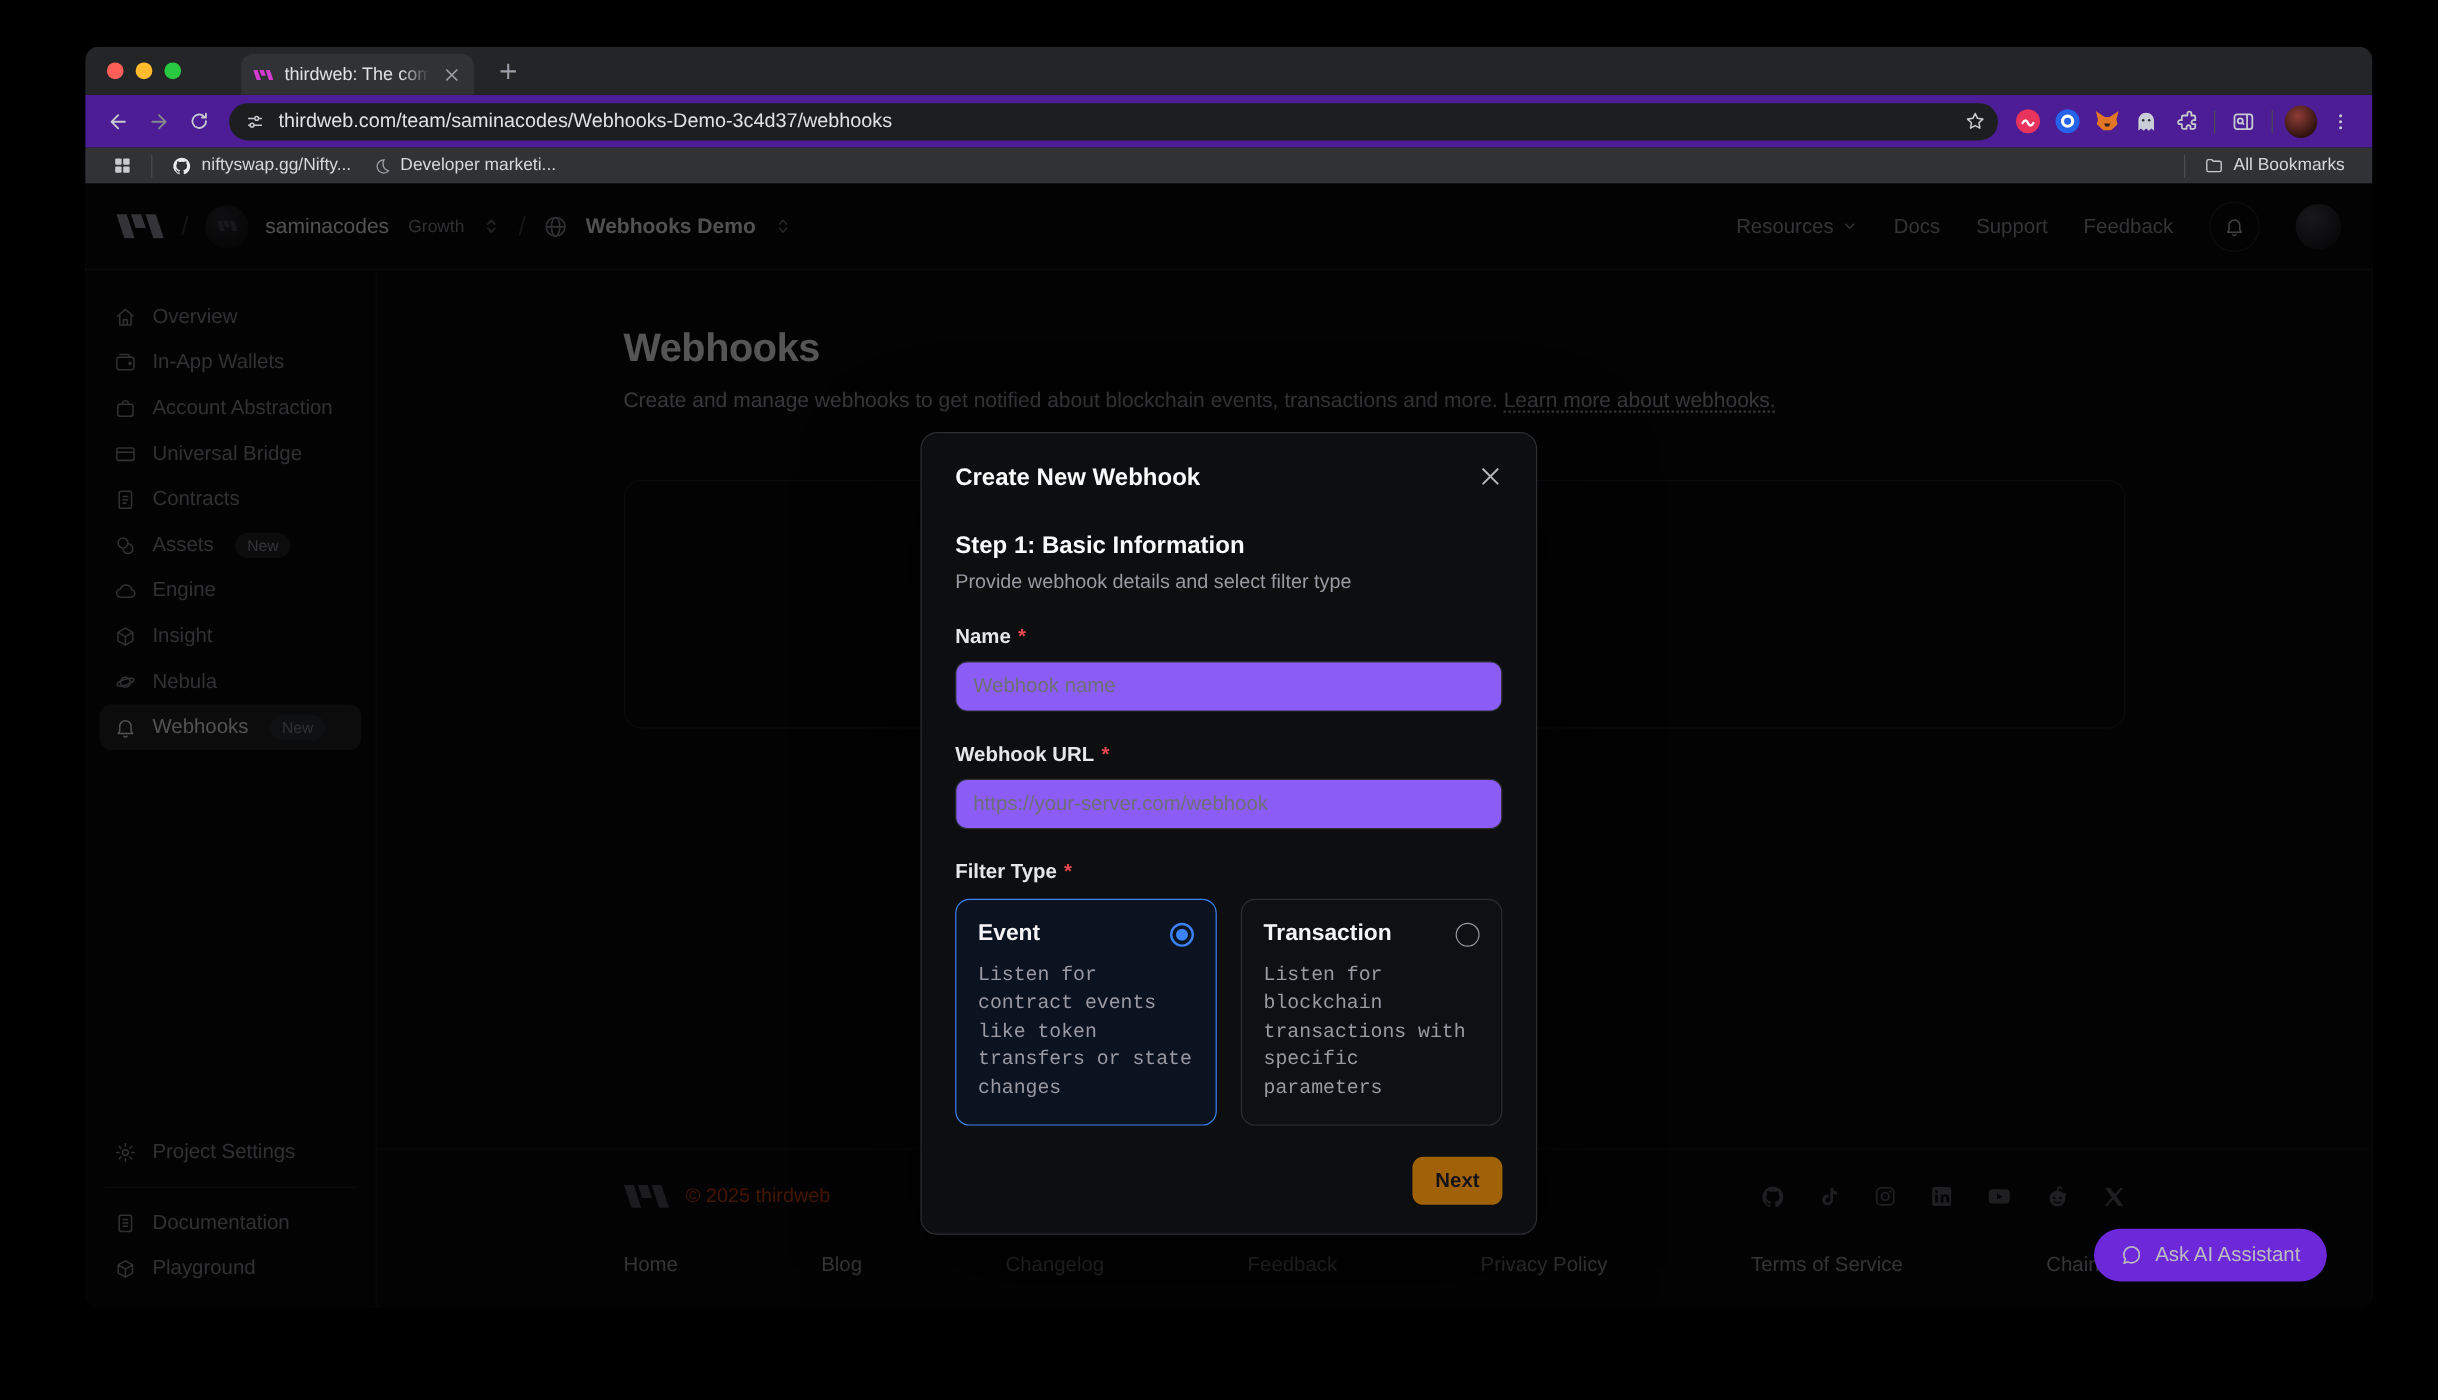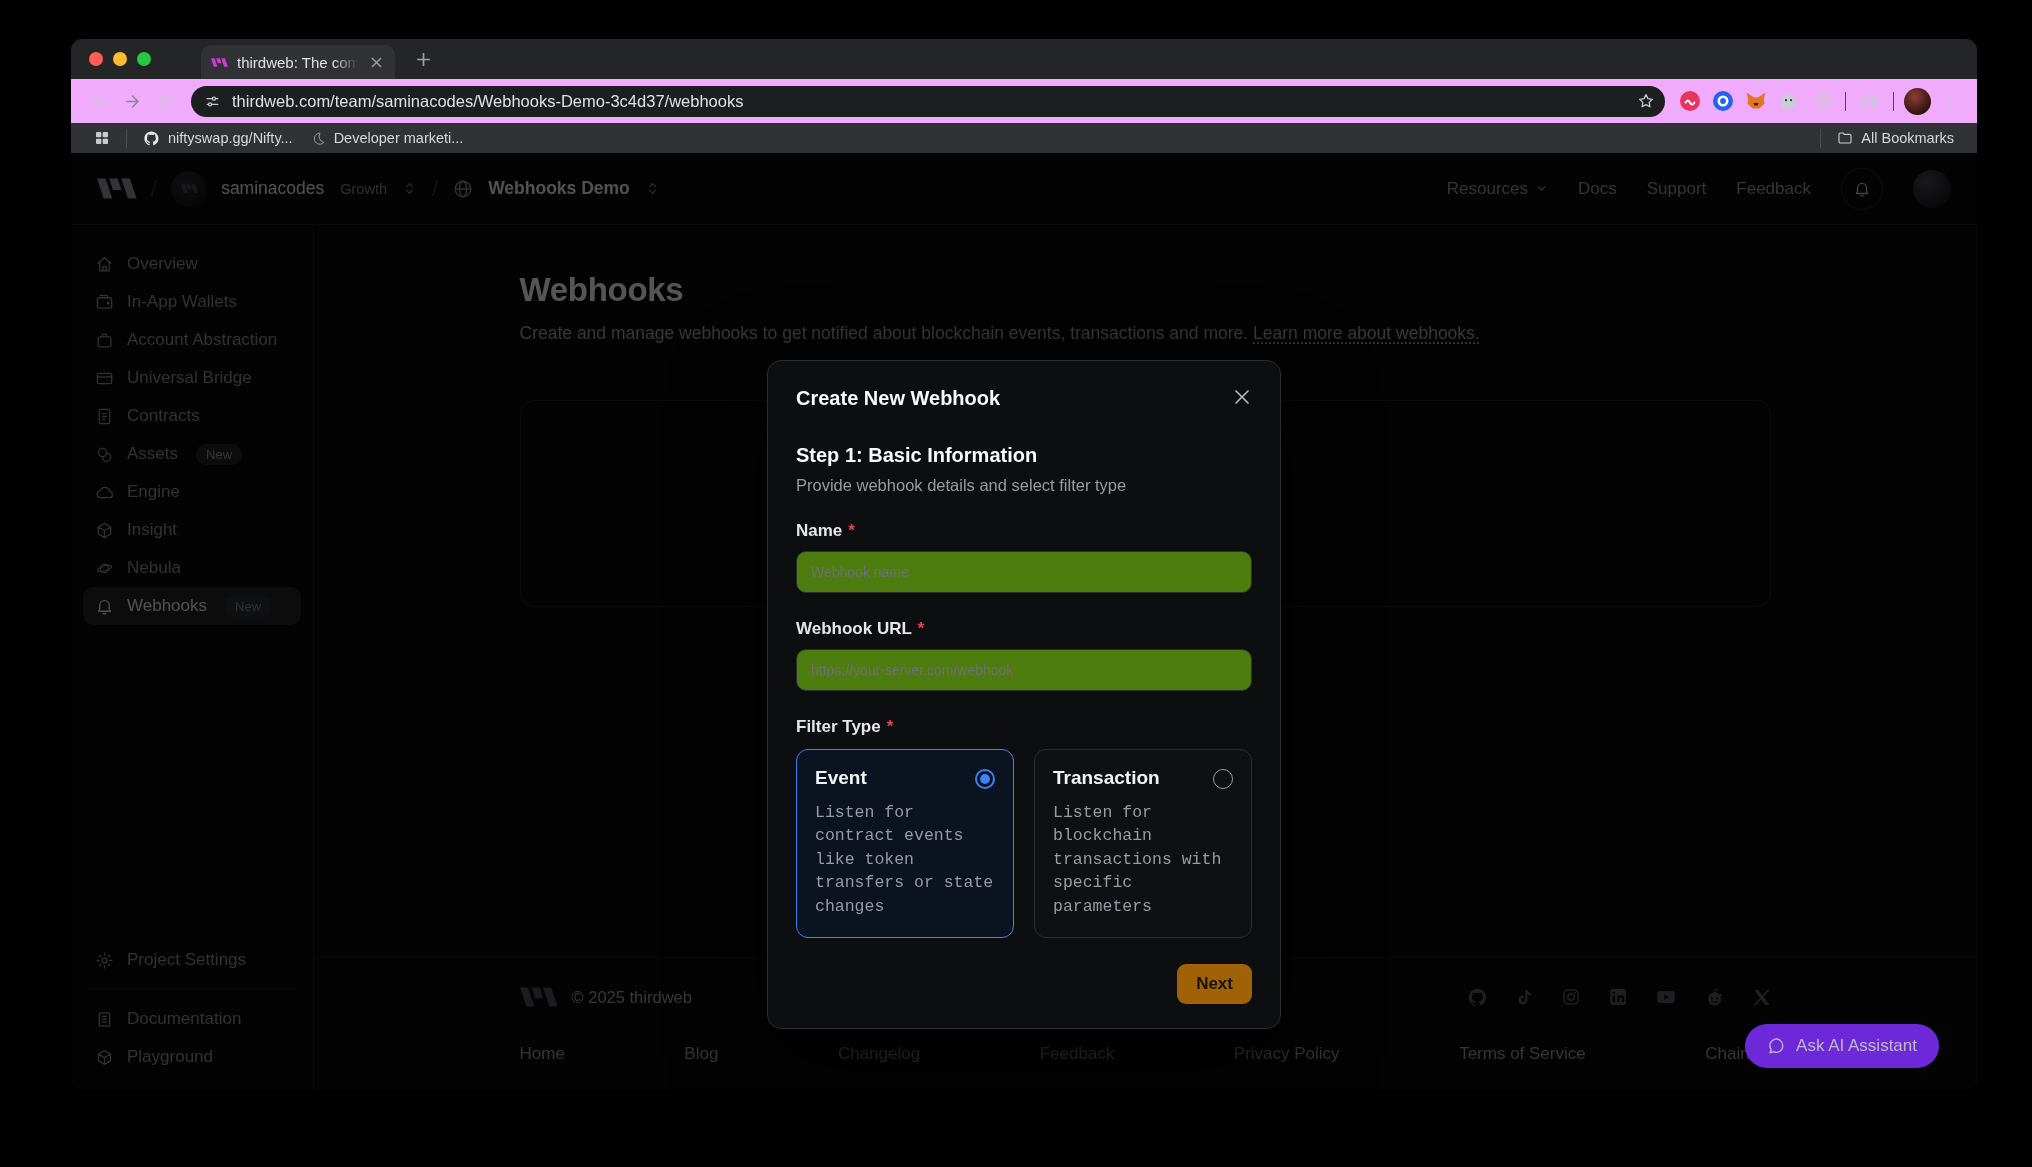--- a/index.html
+++ b/index.html
@@ -18,21 +18,21 @@
   .light { width:14px; height:14px; border-radius:50%; }
   .tab { position:absolute; left:130px; bottom:0; width:194px; height:34px;
          background:#313236; border-radius:10px 10px 0 0; display:flex; align-items:center;
          padding:0 10px; gap:9px; }
   .tab-title { color:#dfe1e5; font-size:15px; white-space:nowrap; overflow:hidden; flex:1;
                -webkit-mask-image:linear-gradient(90deg,#000 80%,transparent); mask-image:linear-gradient(90deg,#000 80%,transparent); }
   .tab-x { display:flex; align-items:center; justify-content:center; width:18px; height:18px; border-radius:4px; }
   .newtab { position:absolute; left:338px; bottom:6px; width:28px; height:28px; border-radius:50%;
             display:flex; align-items:center; justify-content:center; }
 
-  .toolbar { height:44px; background:#f0abfc; display:flex; align-items:center; padding:0 10px; }
+  .toolbar { height:44px; background:#4c1d95; display:flex; align-items:center; padding:0 10px; }
   .tbtn { width:34px; height:34px; border-radius:50%; display:flex; align-items:center; justify-content:center; }
   .omnibox { flex:1; height:31px; background:#1d1e20; border-radius:16px; display:flex;
              align-items:center; gap:11px; padding:0 10px 0 13px; margin:0 8px; }
   .url { flex:1; color:#dfe1e5; font-size:16.5px; white-space:nowrap; overflow:hidden; }
   .extrow { display:flex; align-items:center; }
   .ext { width:33px; height:33px; display:flex; align-items:center; justify-content:center; }
   .sepv { width:1px; height:19px; background:#4a4d52; margin:0 7px; }
   .bavatar { width:27px; height:27px; border-radius:50%;
              background:radial-gradient(circle at 40% 32%, #8e3d37, #2c100d 75%); }
 
@@ -75,43 +75,43 @@
   .main { flex:1; display:flex; flex-direction:column; border-right:1px solid #1a1c1f; position:relative; }
   .container { width:1251px; margin:0 auto; }
   .page-title { margin-top:46px; font-size:33px; font-weight:700; color:#fafafa; letter-spacing:-0.3px; }
   .page-sub { margin-top:14px; font-size:17.5px; color:#a1a1aa; }
   .page-sub a { color:#a1a1aa; text-decoration:underline; text-decoration-style:dotted; text-underline-offset:4px; }
   .empty-box { margin-top:56px; height:207px; border:1px solid #1f2125; border-radius:14px; }
 
   .site-footer { margin-top:auto; border-top:1px solid #1a1c1f; }
   .f-inner { width:1251px; margin:0 auto; padding:28px 0 26px; }
   .f-row1 { display:flex; align-items:center; justify-content:space-between; }
-  .f-brand { display:flex; align-items:flex-end; gap:14px; color:#a3a3a3; font-size:16.5px; }
+  .f-brand { display:flex; align-items:flex-end; gap:14px; color:#c2410c; font-size:16.5px; }
   .socials { display:flex; gap:27px; align-items:center; }
   .soc { color:#5c5c64; }
   .f-row2 { display:flex; justify-content:space-between; margin-top:36px;gap:24px; }
   .f-link { color:#9a9aa2; font-size:17px; }
 
   .ask-ai { position:absolute; right:38px; bottom:22px; z-index:55; background:#6d28d9;
             color:#bcbcc3; border-radius:999px; padding:12px 22px; display:flex;
             align-items:center; gap:11px; font-size:17px; cursor:pointer; border:none; font-family:inherit; }
 
   
   .modal { position:absolute; z-index:70; top:207px; left:50%; transform:translateX(-50%);
            width:514px; background:#0c0e10; border:1px solid #2c2e32; border-radius:14px;
            padding:26px 28px 24px; box-shadow:0 30px 90px rgba(0,0,0,.85); }
   .m-head { display:flex; justify-content:space-between; align-items:flex-start; }
   .m-title { color:#fafafa; font-size:20px; font-weight:700; }
   .m-close { background:none; border:none; padding:2px; cursor:pointer; }
   .m-step { margin-top:34px; color:#fafafa; font-size:20px; font-weight:700; }
   .m-stepsub { margin-top:9px; color:#9a9aa2; font-size:16.5px; }
   .f-label { margin-top:26px; color:#e6e6ea; font-size:17px; font-weight:600; display:flex; gap:6px; }
   .req { color:#e5484d; }
-  .t-input { margin-top:10px; width:100%; height:42px; background:#4d7c0f; border:1px solid #2c2e32;
-             border-radius:10px; padding:16px 14px; color:#e6e6ea; font-size:14px; font-family:inherit; outline:none; }
+  .t-input { margin-top:10px; width:100%; height:42px; background:#8b5cf6; border:1px solid #2c2e32;
+             border-radius:10px; padding:16px 14px; color:#e6e6ea; font-size:17px; font-family:inherit; outline:none; }
   .t-input::placeholder { color:#6f6f78; }
   .cards { display:flex; gap:20px; margin-top:12px; }
   .card { flex:1; border-radius:12px; padding:17px 18px 19px; border:1px solid #2c2e32; background:#0e1013; cursor:pointer; }
   .card.selected { border:1.5px solid #3b82f6; background:#0b1220; }
   .card-head { display:flex; justify-content:space-between; align-items:flex-end; }
   .card-title { color:#f4f4f6; font-size:19px; font-weight:600; }
   .radio { width:20px; height:20px; border-radius:50%; border:1.5px solid #9a9aa2; flex:none; }
   .radio.on { border:2px solid #3b82f6; position:relative; }
   .radio.on::after { content:""; position:absolute; inset:3px; border-radius:50%; background:#3b82f6; }
   .card-desc { margin-top:12px; color:#9a9aa2; font-size:16.5px; line-height:1.42;font-family:Liberation Mono, monospace; }

